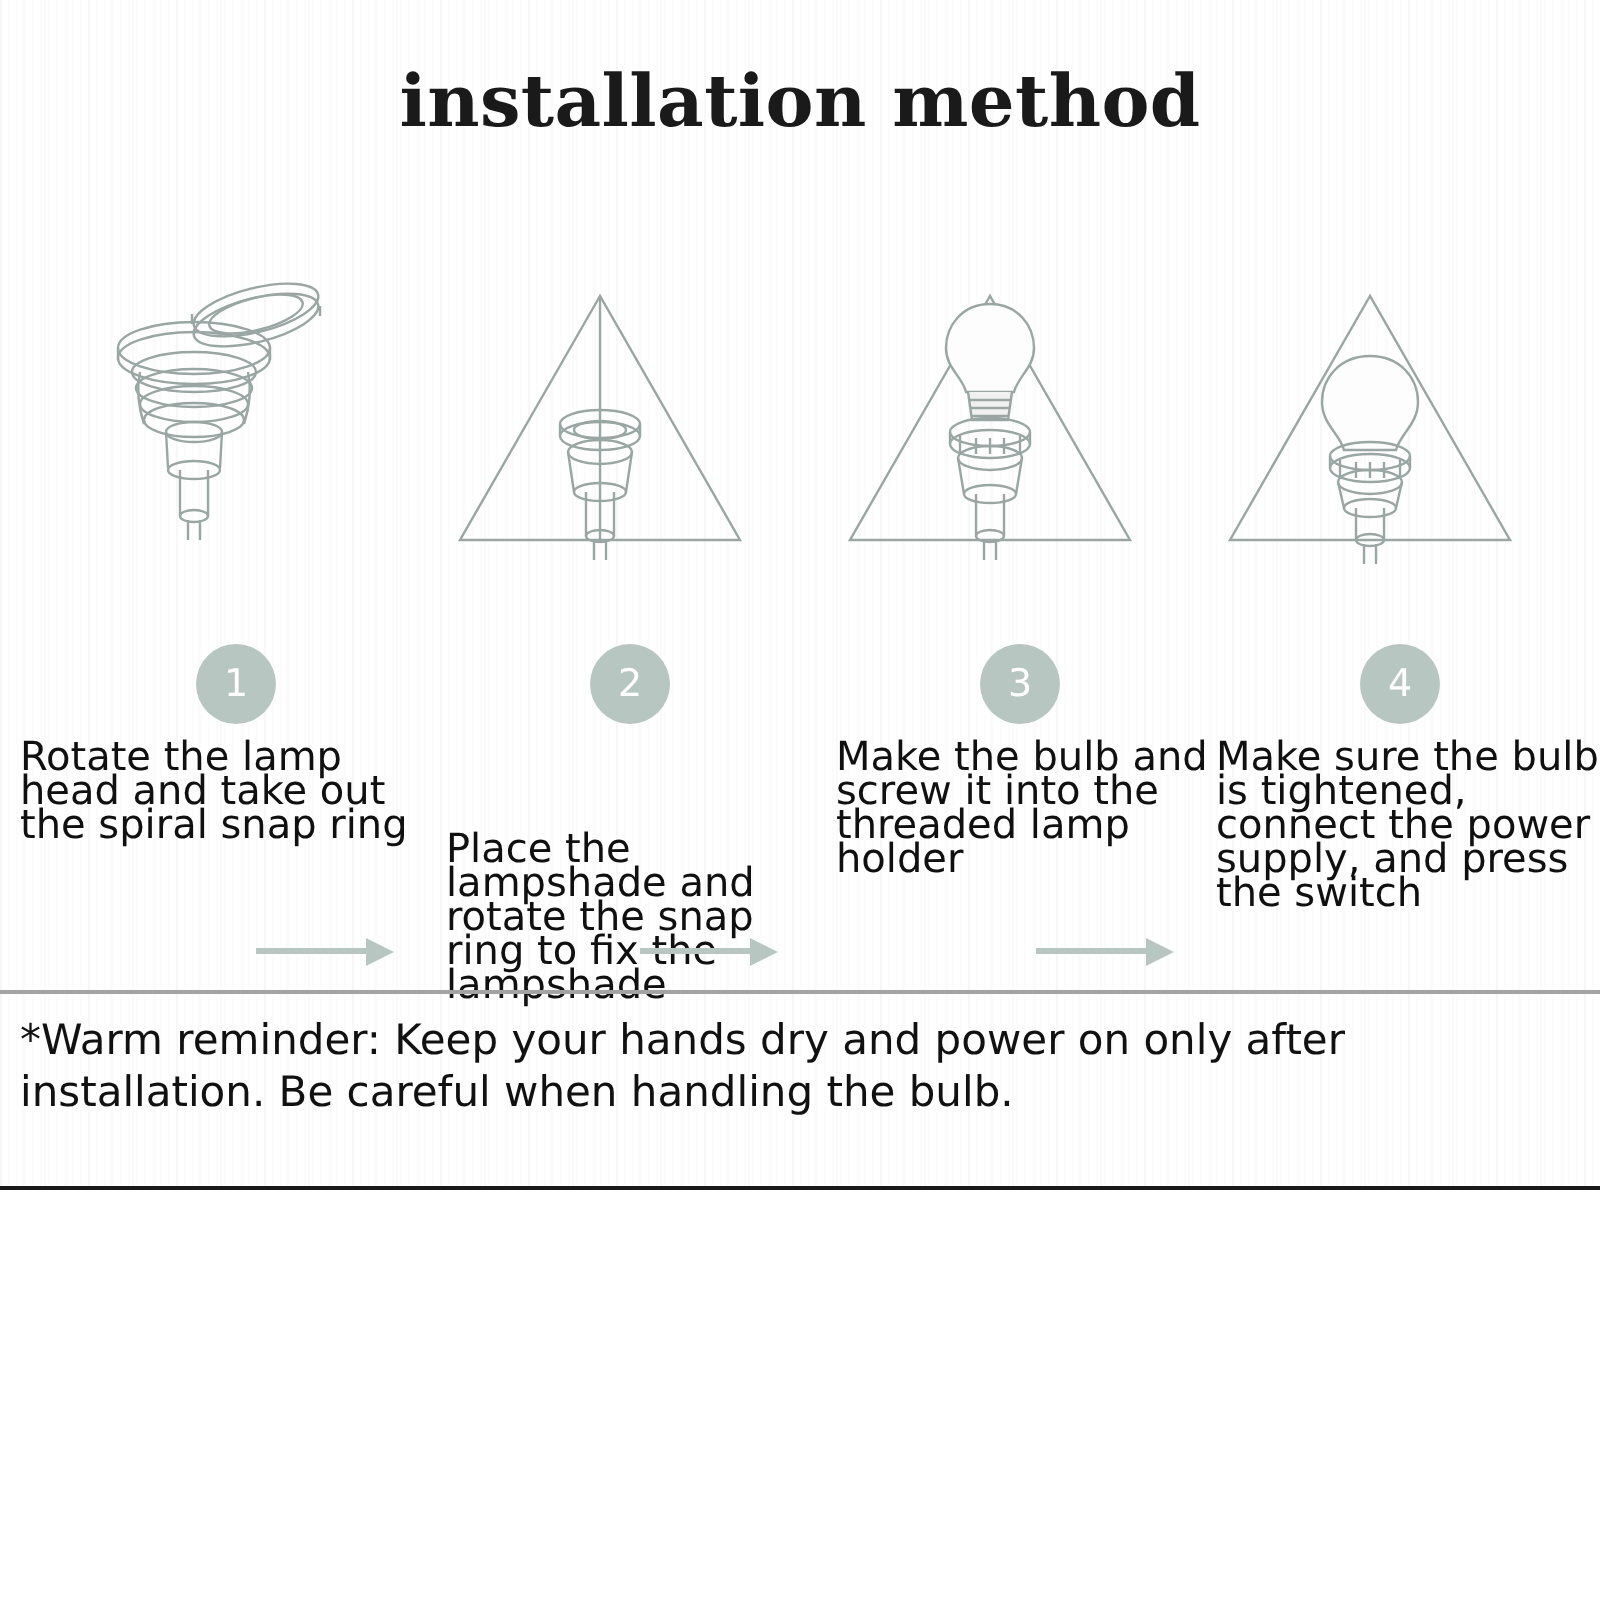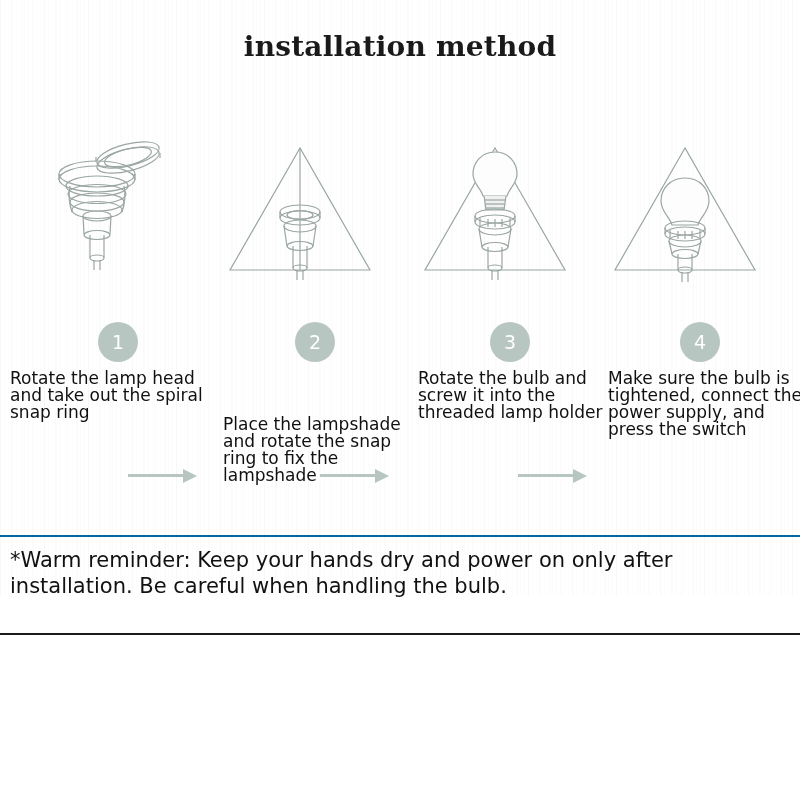--- a/index.html
+++ b/index.html
@@ -39,21 +39,21 @@
         rgba(255,255,255,0) 11px);
     pointer-events: none;
   }
   .title {
     position: absolute;
     left: 0;
     top: 30px;
     width: 800px;
     text-align: center;
     font-family: "DejaVu Serif", serif;
-    font-size: 28px;
+    font-size: 36px;
     font-weight: 700;
     color: #1a1a1a;
     letter-spacing: 0.2px;
   }
   .steps {
     position: absolute;
     left: 0;
     top: 130px;
     width: 800px;
     height: 330px;
@@ -81,21 +81,21 @@
     font-size: 19px;
     line-height: 40px;
     text-align: center;
     font-family: "DejaVu Sans", sans-serif;
   }
   .step-1 .step-badge { left: 88px; }
   .step-caption {
     position: absolute;
     top: 240px;
     width: 195px;
-    font-size: 17px;
+    font-size: 20px;
     line-height: 17px;
     color: #101010;
     font-family: "DejaVu Sans", sans-serif;
   }
   .arrow {
     position: absolute;
     top: 338px;
     width: 70px;
     height: 14px;
   }
@@ -116,25 +116,24 @@
     border-top: 7px solid transparent;
     border-bottom: 7px solid transparent;
     border-left: 14px solid #b8c6c2;
   }
   .notice {
     position: absolute;
     left: 0;
     top: 495px;
     width: 800px;
     height: 100px;
-    border-top: 2px solid #0369a1;
+    border-top: 2px solid #a3a3a3;
     border-bottom: 2px solid #1a1a1a;
     box-sizing: border-box;
     padding: 10px 10px 0 10px;
-    margin-top: 40px;
   }
   .notice-text {
     font-size: 21px;
     line-height: 26px;
     color: #111111;
     font-family: "DejaVu Sans", sans-serif;
   }
   svg { display: block; }
 </style>
 </head>
@@ -257,21 +256,21 @@
             <ellipse cx="85" cy="117" rx="13" ry="4.5"></ellipse>
             <path d="M78 117 L78 138"></path>
             <path d="M92 117 L92 138"></path>
             <ellipse cx="85" cy="138" rx="7" ry="3"></ellipse>
             <path d="M82 140 L82 150"></path>
             <path d="M88 140 L88 150"></path>
           </g>
         </svg>
       </div>
       <div class="step-badge">3</div>
-      <div class="step-caption" style="left:8px;">Rotate the bulb and screw it into the threaded lamp holder</div>
+      <div class="step-caption" style="left:8px;">Make the bulb and screw it into the threaded lamp holder</div>
     </div>
 
     <div class="arrow" style="left:518px;">
       <div class="shaft"></div>
       <div class="head"></div>
     </div>
 
     <div class="step step-4" style="left:600px;">
       <div class="step-art">
         <svg width="200" height="170" viewBox="0 0 200 170">

